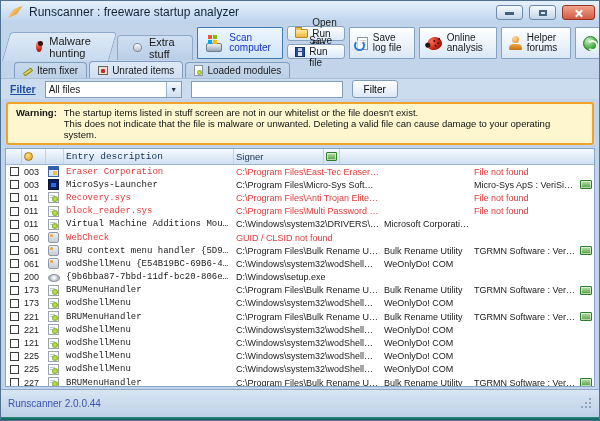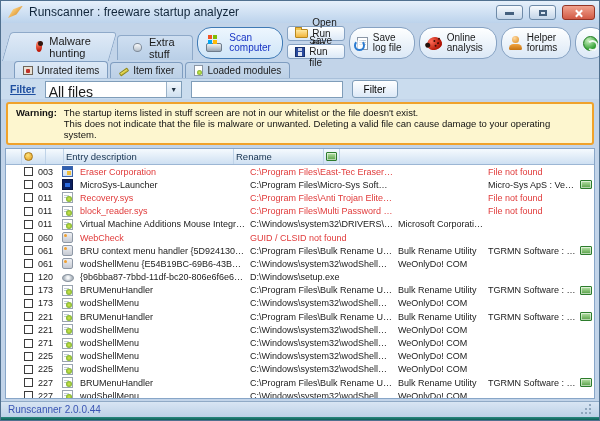--- a/index.html
+++ b/index.html
@@ -36,21 +36,21 @@
   .maintab::before{content:"";position:absolute;inset:0;border:1px solid #8ea9c9;border-bottom:none;
     border-radius:4px 4px 0 0;background:linear-gradient(#dfeaf7,#c7daee);transform:skewX(-16deg);}
   .maintab.second{height:25px;margin-bottom:1px;padding:0 14px 0 16px;}
   .maintab.second::before{transform:none;background:linear-gradient(#cfdff1,#b9cfe7);}
   .icon-bug{width:11px;height:11px;border-radius:50%;
     background:radial-gradient(circle at 33% 30%,#ff7b60,#c11d0c 72%);position:relative;}
   .icon-bug::before{content:"";position:absolute;right:-1px;top:0;width:5px;height:5px;border-radius:50%;background:#33160e;}
   .icon-disc{width:14px;height:9px;border-radius:50%;border:1px solid #7e8a98;
     background:linear-gradient(#fbfcfd,#b7c1cc);}
   .tbtn{height:32px;margin-bottom:2px;display:flex;align-items:center;gap:5px;padding:2px 7px;
-    border:1px solid #86a2c3;border-radius:14px;background:linear-gradient(#feffff,#dbe8f6);
+    border:1px solid #86a2c3;border-radius:1px;background:linear-gradient(#feffff,#dbe8f6);
     font-size:10px;line-height:10px;cursor:pointer;text-align:left;}
   .tbtn .lbl{white-space:pre-line;}
   .tbtn.scan{border-color:#3f7ab5;background:linear-gradient(#edf6fe,#cfe5f8);color:#1733c4;}
   .rungroup{display:flex;flex-direction:column;gap:3px;margin-bottom:2px;}
   .rbtn{height:15px;display:flex;align-items:center;gap:4px;padding:0 7px;
     border:1px solid #86a2c3;border-radius:3px;background:linear-gradient(#feffff,#dce9f7);
     font-size:10px;cursor:pointer;}
   .icon-scan{width:19px;height:17px;position:relative;flex:none;}
   .icon-scan .prn{position:absolute;left:1px;bottom:0;width:16px;height:9px;border:1px solid #6e7c8c;
     border-radius:2px;background:linear-gradient(#eef1f5,#98a5b3);}
@@ -97,46 +97,46 @@
   .icon-fixer{width:10px;height:4px;background:linear-gradient(#f6ea68,#d5bf1e);border:1px solid #948a12;
     border-radius:1px;transform:rotate(-35deg);margin-top:2px;}
   .icon-modules{width:9px;height:11px;background:#fff;border:1px solid #8a96a6;position:relative;}
   .icon-modules::after{content:"";position:absolute;right:0;bottom:0;width:5px;height:5px;border-radius:50%;
     background:radial-gradient(#d8ea4c,#579a26);}
   
   .filterbar{height:21px;flex:none;display:flex;align-items:center;gap:9px;padding:0 9px;
     border-top:1px solid #a9c0da;background:#cadcee;}
   .filterlabel{font-size:10.5px;font-weight:bold;color:#1f4fa0;text-decoration:underline;}
   .selectbox{width:137px;height:17px;border:1px solid #7f9db9;background:#fff;display:flex;align-items:stretch;cursor:pointer;}
-  .selectbox .val{flex:1;font-size:14px;padding:2px 3px;white-space:nowrap;overflow:hidden;}
+  .selectbox .val{flex:1;font-size:10px;padding:2px 3px;white-space:nowrap;overflow:hidden;}
   .selectbox .arrow{width:15px;border-left:1px solid #9ab2c8;display:flex;align-items:center;justify-content:center;
     background:linear-gradient(#f3f8fc,#cfe0f0);font-size:7px;color:#234;}
   .filterinput{width:152px;height:17px;border:1px solid #7f9db9;font-size:10px;padding:0 3px;
     font-family:"Liberation Sans",sans-serif;}
   .filterbtn{width:46px;height:18px;border:1px solid #7f9db9;border-radius:3px;font-size:10px;
     background:linear-gradient(#ffffff,#dce9f7);cursor:pointer;font-family:"Liberation Sans",sans-serif;}
   
   .warn{flex:none;margin:3px 5px 2px 5px;padding:3px 8px;display:flex;gap:7px;
     background:var(--warn-bg,#fdf6cf);border:2px solid var(--warn-border,#f0a22b);border-radius:3px;
     font-size:9.5px;line-height:11px;color:#111;}
   .warn b{white-space:nowrap;}
   
   .tablewrap{flex:1;margin:1px 4px 2px 4px;border:1px solid #88a6c8;background:#fff;
     display:flex;flex-direction:column;overflow:hidden;}
   .thead{height:16px;flex:none;display:flex;align-items:center;
     background:linear-gradient(#f5fafe,#cfe0f2);border-bottom:1px solid #9cb6d4;
     font-size:9.5px;color:#15314f;}
   .thead .cell{border-right:1px solid #bfd3e8;height:100%;display:flex;align-items:center;}
-  .tbody{flex:1;overflow:hidden;padding-left:14px;}
+  .tbody{flex:1;overflow:hidden;}
   .row{height:13.2px;display:flex;align-items:center;font-size:9px;cursor:default;}
   .cell{padding:0 2px;white-space:nowrap;overflow:hidden;text-overflow:ellipsis;flex:none;}
   .w-cb{width:16px;display:flex;justify-content:center;}
   .w-num{width:24px;}
   .w-ico{width:18px;display:flex;align-items:center;}
-  .w-name{width:170px;}
+  .w-name{width:170px;font-family:Liberation Mono, monospace;}
   .w-path{width:148px;}
   .w-co{width:90px;}
   .w-sig{flex:1 1 auto;min-width:0;}
   .w-cert{width:16px;display:flex;align-items:center;}
   .row.red .c-name,.row.red .c-path,.row.red .c-signer{color:var(--red,#e03a3a);}
   .cb{appearance:none;width:9px;height:9px;border:1px solid #3c3c3c;background:#fff;margin:0;cursor:pointer;}
   .ficon{width:11px;height:11px;display:inline-block;position:relative;}
   .i-app{background:linear-gradient(#eef4fb,#cfe0f4);border:1px solid #3a62a8;}
   .i-app::before{content:"";position:absolute;left:0;right:0;top:0;height:3px;background:#2f5fb0;}
   .i-app::after{content:"";position:absolute;right:1px;bottom:1px;width:4px;height:4px;background:#f0c040;}
@@ -148,21 +148,21 @@
     background:radial-gradient(#d8ea4c,#579a26);}
   .i-shell{background:linear-gradient(#eef0f4,#c6cad2);border:1px solid #8e98a6;border-radius:2px;}
   .i-shell::after{content:"";position:absolute;left:1px;top:1px;width:3px;height:3px;border-radius:50%;background:#f0a030;}
   .i-disc{width:12px;height:8px;margin-top:2px;border-radius:50%;border:1px solid #8a94a0;
     background:radial-gradient(circle at 50% 45%,#f4f6f8 0 18%,#b8c0c8 60%,#99a3ad);}
   .cert{width:13px;height:9px;display:inline-block;border:1px solid #2c7c2c;border-radius:1px;
     background:linear-gradient(#b9e1a9,#55a045);box-shadow:inset 0 0 0 1px rgba(255,255,255,.55);}
   .icon-rating{width:9px;height:9px;border-radius:50%;border:1px solid #a87818;
     background:radial-gradient(circle at 40% 32%,#ffe27a,#e09a20);}
   
-  .statusbar{height:16px;flex:none;display:flex;align-items:center;padding:4px 7px;
+  .statusbar{height:28px;flex:none;display:flex;align-items:center;padding:4px 7px;
     border-top:1px solid #90aac6;background:linear-gradient(#d8e5f3,#bdd1e7);
     font-size:10px;color:#3a55b4;}
   .grip{margin-left:auto;width:11px;height:11px;
     background:
       radial-gradient(circle at 9px 9px,#8fa6bd 1.2px,transparent 1.4px),
       radial-gradient(circle at 9px 5px,#8fa6bd 1.2px,transparent 1.4px),
       radial-gradient(circle at 5px 9px,#8fa6bd 1.2px,transparent 1.4px),
       radial-gradient(circle at 9px 1px,#8fa6bd 1.2px,transparent 1.4px),
       radial-gradient(circle at 1px 9px,#8fa6bd 1.2px,transparent 1.4px),
       radial-gradient(circle at 5px 5px,#8fa6bd 1.2px,transparent 1.4px);
@@ -229,27 +229,27 @@
       <span class="icon-person"></span>
       <span class="lbl" style="width:36px">Helper forums</span>
     </div>
     <div class="tbtn update">
       <span class="icon-update"></span>
 
     </div>
   </div>
 
   <div class="subtabs">
+    <div class="subtab">
+      <span class="icon-fixer"></span>
+      <span>Item fixer</span>
+    </div>
     <div class="subtab active">
       <span class="icon-unrated"></span>
       <span>Unrated items</span>
-    </div>
-    <div class="subtab">
-      <span class="icon-fixer"></span>
-      <span>Item fixer</span>
     </div>
     <div class="subtab">
       <span class="icon-modules"></span>
       <span>Loaded modules</span>
     </div>
   </div>
 
   <div class="filterbar">
     <span class="filterlabel">Filter</span>
     <div class="selectbox">
@@ -269,21 +269,21 @@
   </div>
 
   <div class="tablewrap">
     <div class="thead">
       <span class="cell w-cb"></span>
       <span class="cell w-num">
           <i class="icon-rating"></i>
         </span>
       <span class="cell w-ico"></span>
       <span class="cell w-name">Entry description</span>
-      <span class="cell w-co">Rename</span>
+      <span class="cell w-co">Signer</span>
       <span class="cell w-cert">
           <i class="cert"></i>
         </span>
     </div>
     <div class="tbody">
   <div class="row red">
     <span class="cell w-cb">
             <input type="checkbox" class="cb" style="">
           </span>
     <span class="cell w-num c-num">003</span>
@@ -415,21 +415,21 @@
     <span class="cell w-sig c-signer"></span>
     <span class="cell w-cert">
             <i class="cert" style="visibility: hidden;"></i>
           </span>
   </div>
 
   <div class="row">
     <span class="cell w-cb">
             <input type="checkbox" class="cb" style="">
           </span>
-    <span class="cell w-num c-num">120</span>
+    <span class="cell w-num c-num">200</span>
     <span class="cell w-ico">
             <i class="ficon i-disc"></i>
           </span>
     <span class="cell w-name c-name">{9b6bba87-7bbd-11df-bc20-806e6f6e6963}</span>
     <span class="cell w-path c-path">D:\Windows\setup.exe</span>
     <span class="cell w-co c-company"></span>
     <span class="cell w-sig c-signer"></span>
     <span class="cell w-cert">
             <i class="cert" style="visibility: hidden;"></i>
           </span>
@@ -500,21 +500,21 @@
     <span class="cell w-sig c-signer"></span>
     <span class="cell w-cert">
             <i class="cert" style="visibility: hidden;"></i>
           </span>
   </div>
 
   <div class="row">
     <span class="cell w-cb">
             <input type="checkbox" class="cb" style="">
           </span>
-    <span class="cell w-num c-num">271</span>
+    <span class="cell w-num c-num">121</span>
     <span class="cell w-ico">
             <i class="ficon i-sysfile"></i>
           </span>
     <span class="cell w-name c-name">wodShellMenu</span>
     <span class="cell w-path c-path">C:\Windows\system32\wodShellMenu.dll</span>
     <span class="cell w-co c-company">WeOnlyDo! COM</span>
     <span class="cell w-sig c-signer"></span>
     <span class="cell w-cert">
             <i class="cert" style="visibility: hidden;"></i>
           </span>

